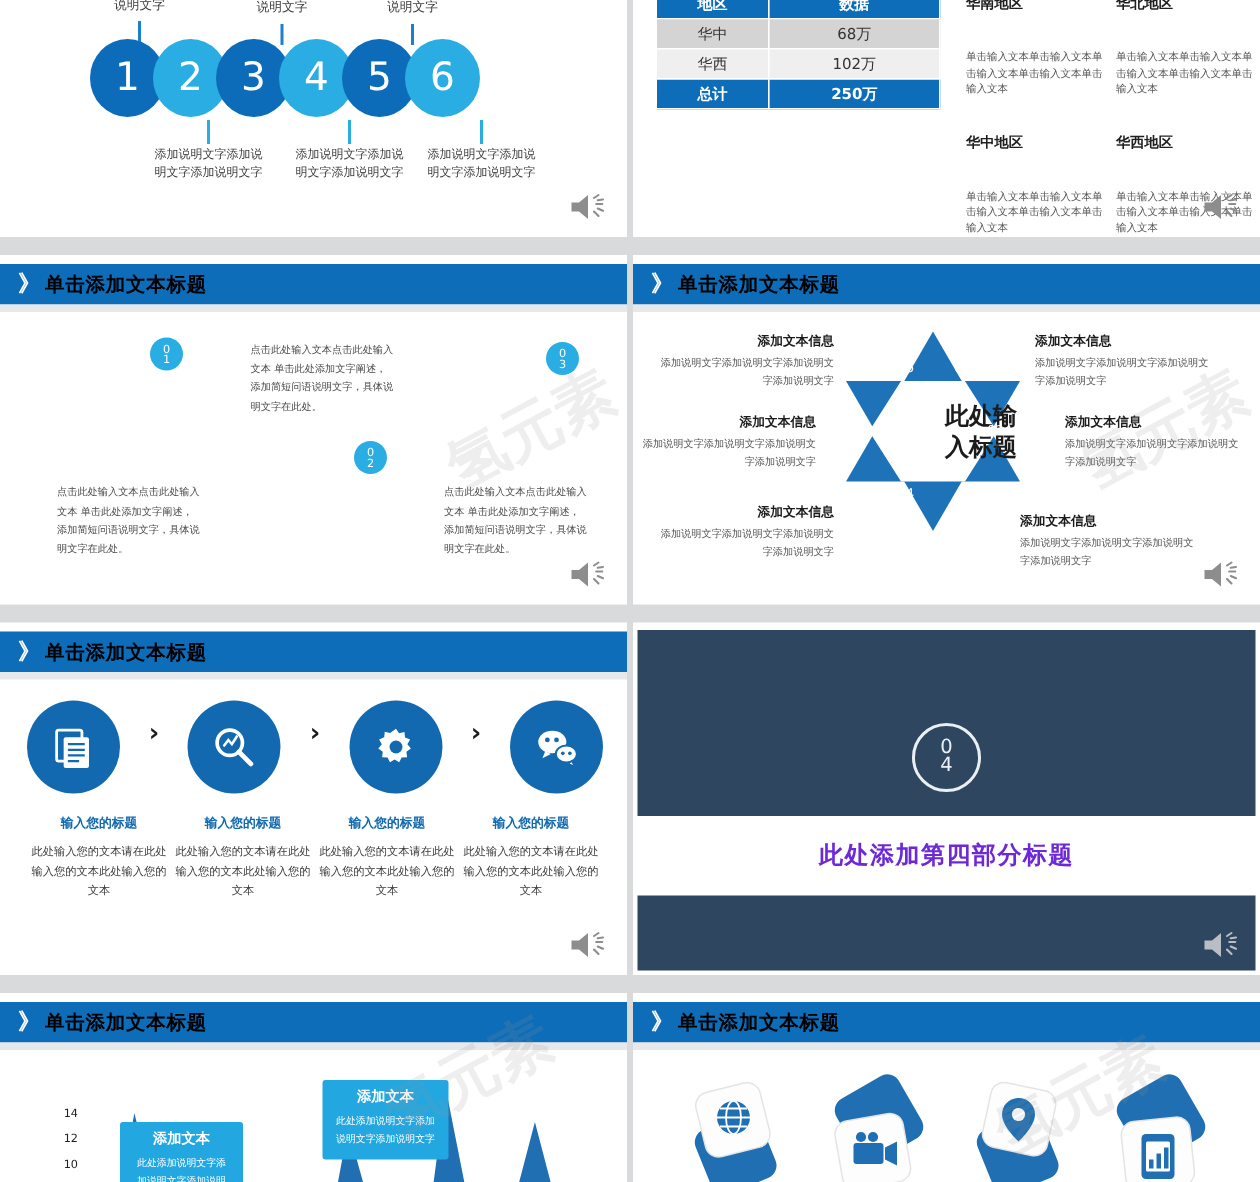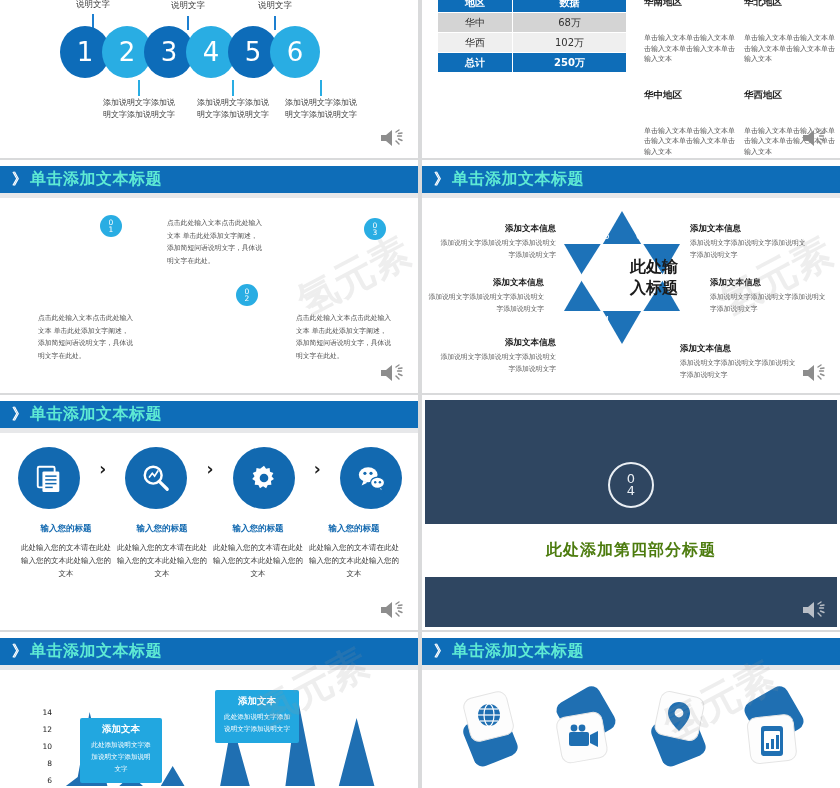--- a/index.html
+++ b/index.html
@@ -1,31 +1,31 @@
 <!DOCTYPE html>
 <html><head>
 <meta charset="utf-8">
 <style>
   * { box-sizing: border-box; margin:0; padding:0; }
   html,body{ width:840px; height:788px; background:#d9dadb; font-family:"DejaVu Sans","Liberation Sans",sans-serif; }
   #grid{
     width:840px;height:788px;display:grid;
     grid-template-columns:418px 418px;
     grid-template-rows:158px 233px 235px 158px;
-    gap:2px 4px; background:#d9dadb;text-decoration:underline;
+    gap:12px 4px; background:#d9dadb;text-decoration:underline;
   }
   .slide{ background:#fff; position:relative; overflow:hidden; }
 
   
   .titlebar{
     position:absolute;left:0;top:6px;width:100%;height:27px;background:#0e6db8;
     display:flex;align-items:center;padding-left:12px;gap:6px;
   }
   .titlebar .chev{ color:#fff;font-size:15px;font-weight:bold;letter-spacing:-3px;line-height:1; }
-  .titlebar .tt{ color:#5eead4;font-size:16px;font-weight:bold;letter-spacing:.5px; }
+  .titlebar .tt{ color:#000000;font-size:13px;font-weight:bold;letter-spacing:.5px; }
   .titlebar::after{content:"";position:absolute;left:0;bottom:-5px;width:100%;height:5px;background:#e7e8ea;}
 
   
   .spk{ position:absolute;right:10px;bottom:8px;width:30px;height:24px; }
   .spk svg{ width:100%;height:100%;display:block; }
 
   
   .wm{position:absolute;right:4px;top:38%;font-size:40px;color:rgba(150,150,150,.16);
       transform:rotate(-28deg);font-weight:bold;pointer-events:none;white-space:nowrap;}
 
@@ -59,42 +59,42 @@
   .s3 .badge span{display:block;}
   .s3 .para{position:absolute;width:96px;font-size:6.8px;color:#4a4a4a;line-height:1.85;}
 
   
   .s4 .starwrap{position:absolute;left:136px;top:45px;width:128px;height:145px;}
   .s4 .starwrap svg{width:100%;height:100%;display:block;}
   .s4 .ctitle{position:absolute;left:50%;top:50%;transform:translate(-50%,-50%);
               font-size:16px;font-weight:bold;color:#1b1b1b;text-align:center;line-height:1.35;width:60px;margin-left:32px;}
   .s4 .sn{position:absolute;color:#fff;font-size:9px;}
   .s4 .lab{position:absolute;width:120px;}
-  .s4 .lab h4{font-size:8.5px;color:#1b1b1b;margin-bottom:3px;margin-top:11px;}
+  .s4 .lab h4{font-size:8.5px;color:#1b1b1b;margin-bottom:3px;}
   .s4 .lab p{font-size:6.8px;color:#555;line-height:1.7;}
   .s4 .lab.L{text-align:right;}
   .s4 .lab.R{text-align:left;}
 
   
   .s5 .row{position:absolute;left:18px;top:52px;width:384px;display:flex;align-items:center;justify-content:space-between;}
   .s5 .node{width:62px;display:flex;flex-direction:column;align-items:center;}
   .s5 .bub{width:62px;height:62px;border-radius:50%;background:#1269b0;display:flex;align-items:center;justify-content:center;}
   .s5 .bub svg{width:30px;height:30px;fill:#fff;}
   .s5 .arrow{font-size:17px;color:#1c1c1c;font-weight:bold;margin:0 -2px 18px;}
   .s5 .cap{position:absolute;top:128px;left:18px;width:384px;display:flex;justify-content:flex-start;}
   .s5 .capcell{width:96px;text-align:center;}
   .s5 .capcell h4{font-size:8.5px;color:#1269b0;margin-bottom:7px;}
   .s5 .capcell p{font-size:7.5px;color:#3b3b3b;line-height:1.7;}
 
   
   .s6{background:#fff;}
   .s6 .top{position:absolute;left:3px;top:5px;width:412px;height:124px;background:#2f4661;}
   .s6 .mid{position:absolute;left:3px;top:129px;width:412px;height:53px;background:#fff;
            display:flex;align-items:center;justify-content:center;}
-  .s6 .mid h2{font-size:16px;font-weight:bold;color:#4d7c0f;letter-spacing:1px;}
+  .s6 .mid h2{font-size:16px;font-weight:bold;color:#6d28d9;letter-spacing:1px;}
   .s6 .bot{position:absolute;left:3px;top:182px;width:412px;height:50px;background:#2f4661;}
   .s6 .ring{position:absolute;left:50%;top:62px;transform:translateX(-50%);
             width:46px;height:46px;border:2px solid #eaeff4;border-radius:50%;
             display:flex;flex-direction:column;align-items:center;justify-content:center;color:#eaeff4;
             font-size:13px;line-height:.95;}
 
   
   .s7 .plot{position:absolute;left:18px;top:42px;width:392px;height:112px;}
   .s7 .ax{position:absolute;left:0;top:0;width:34px;height:112px;}
   .s7 .ax div{position:absolute;right:0;font-size:7.5px;color:#222;transform:translateY(-50%);margin-left:35px;}

